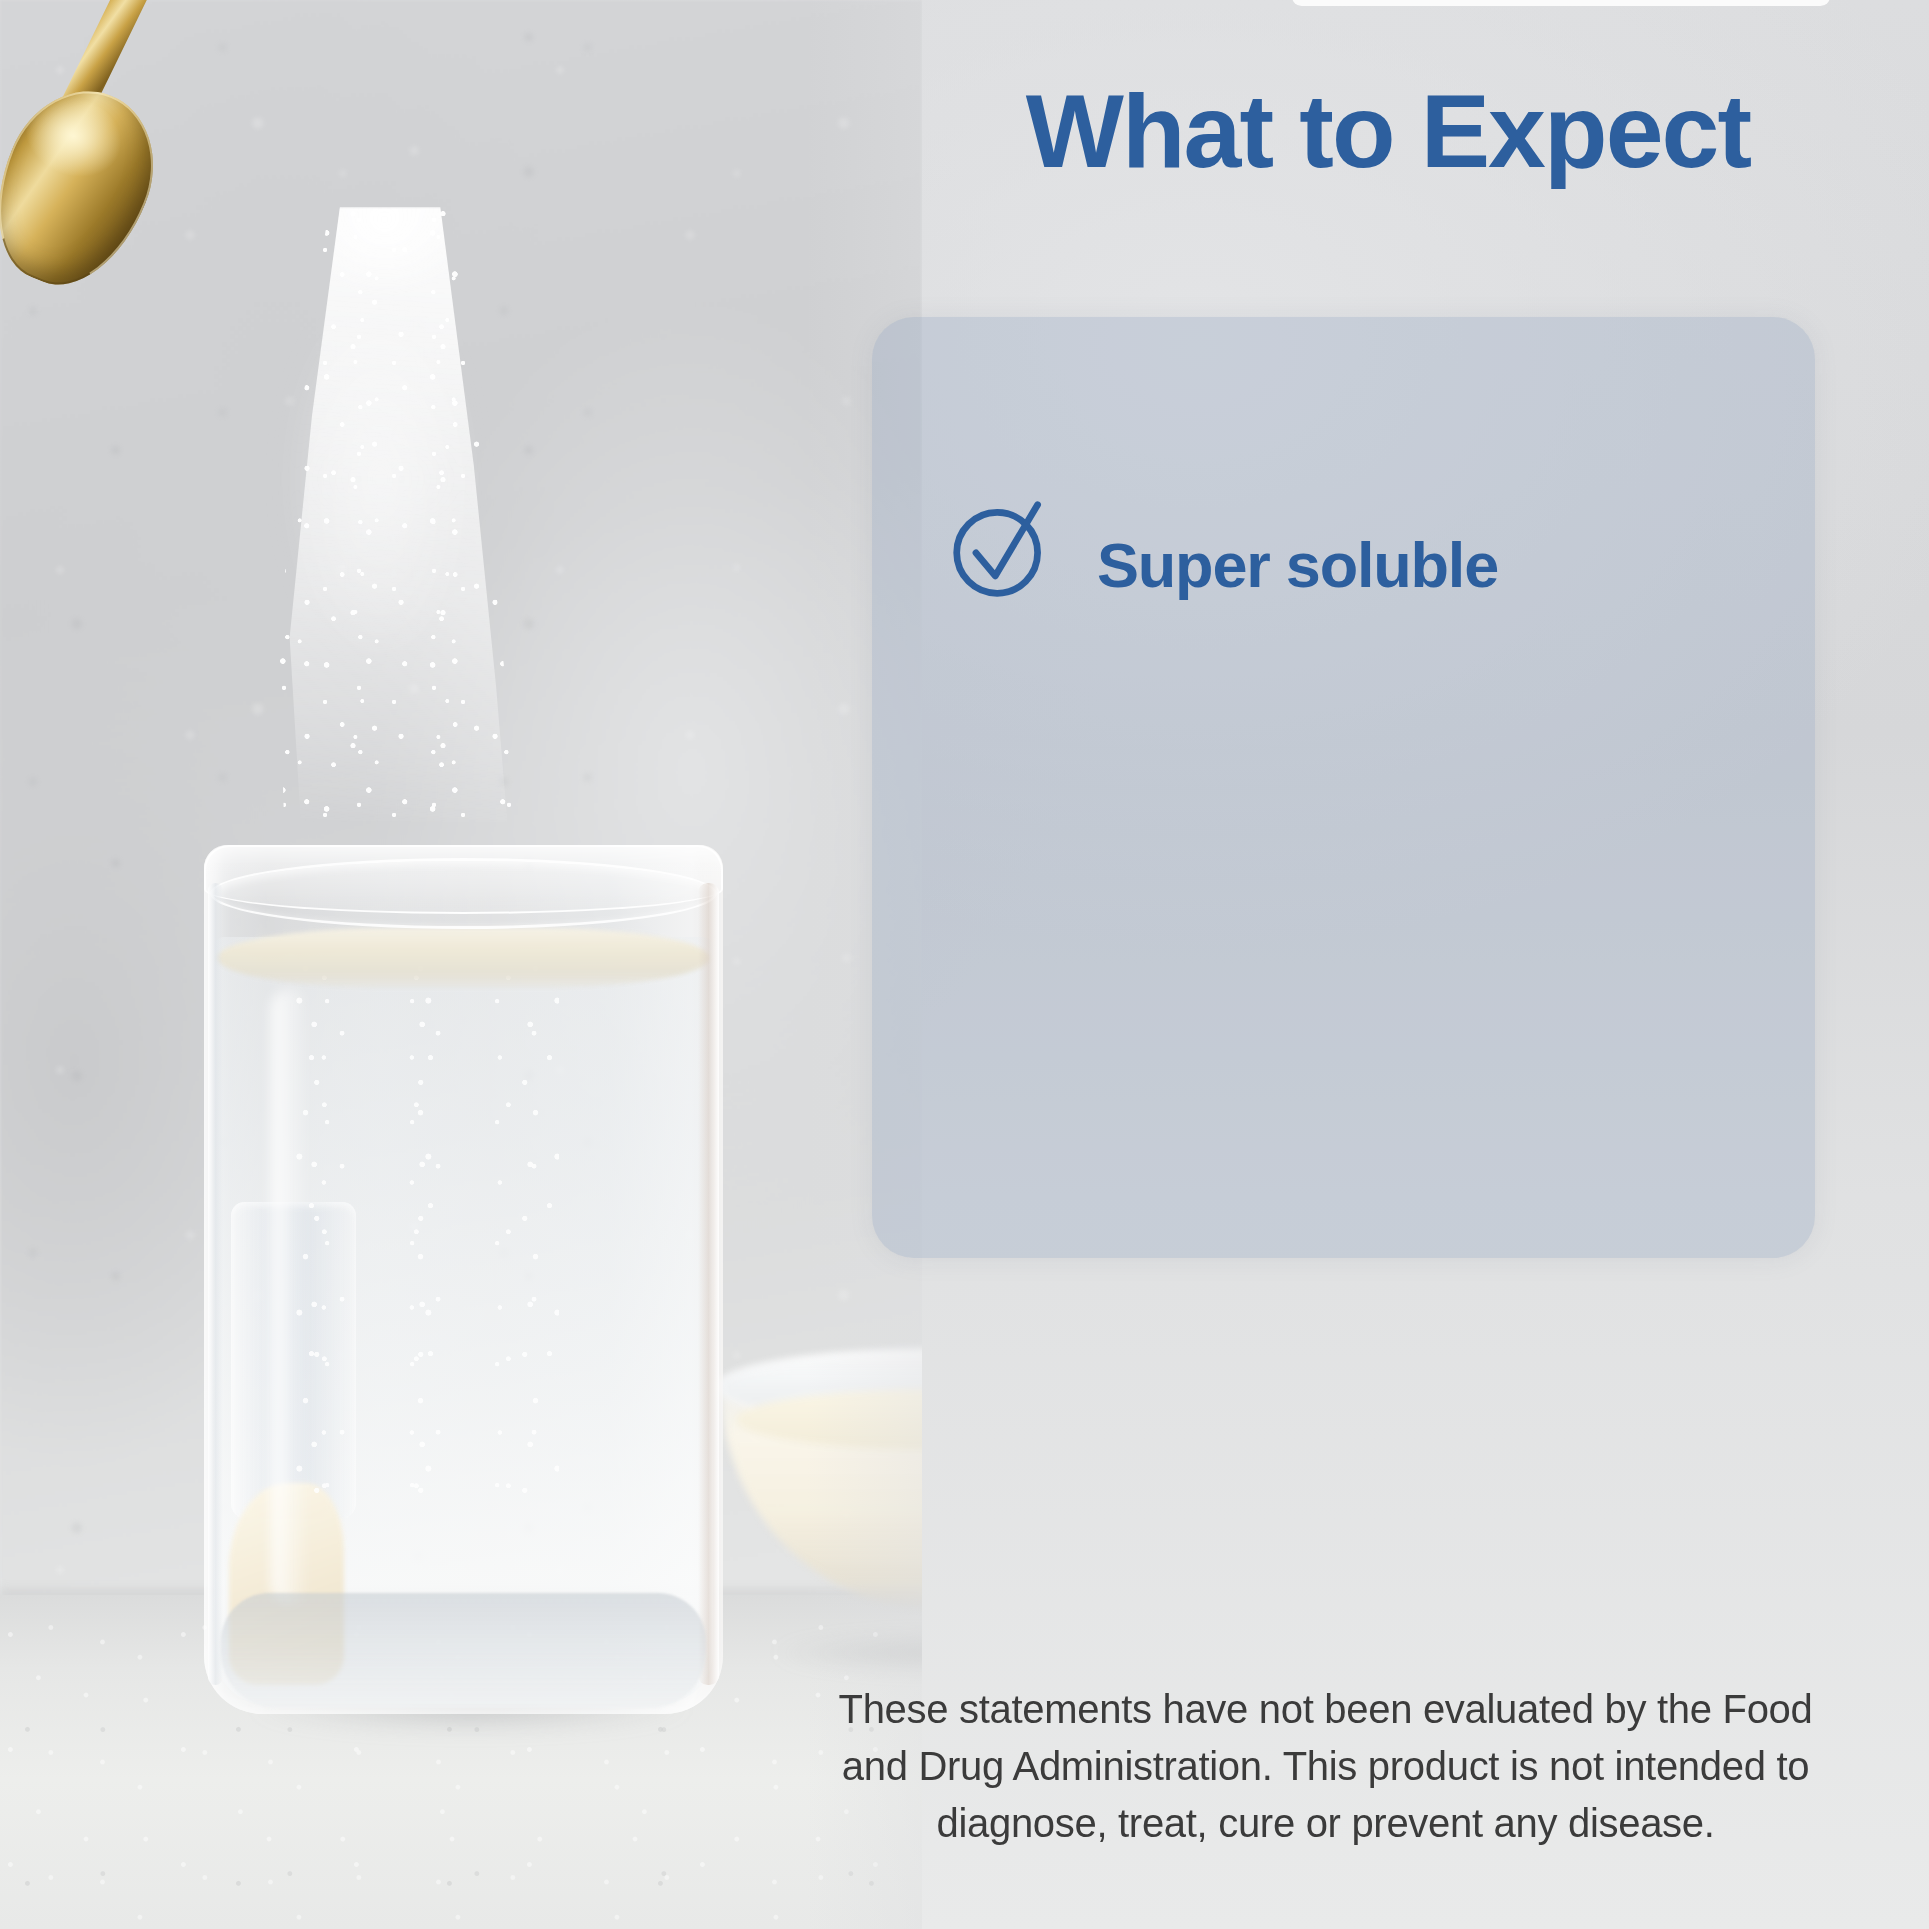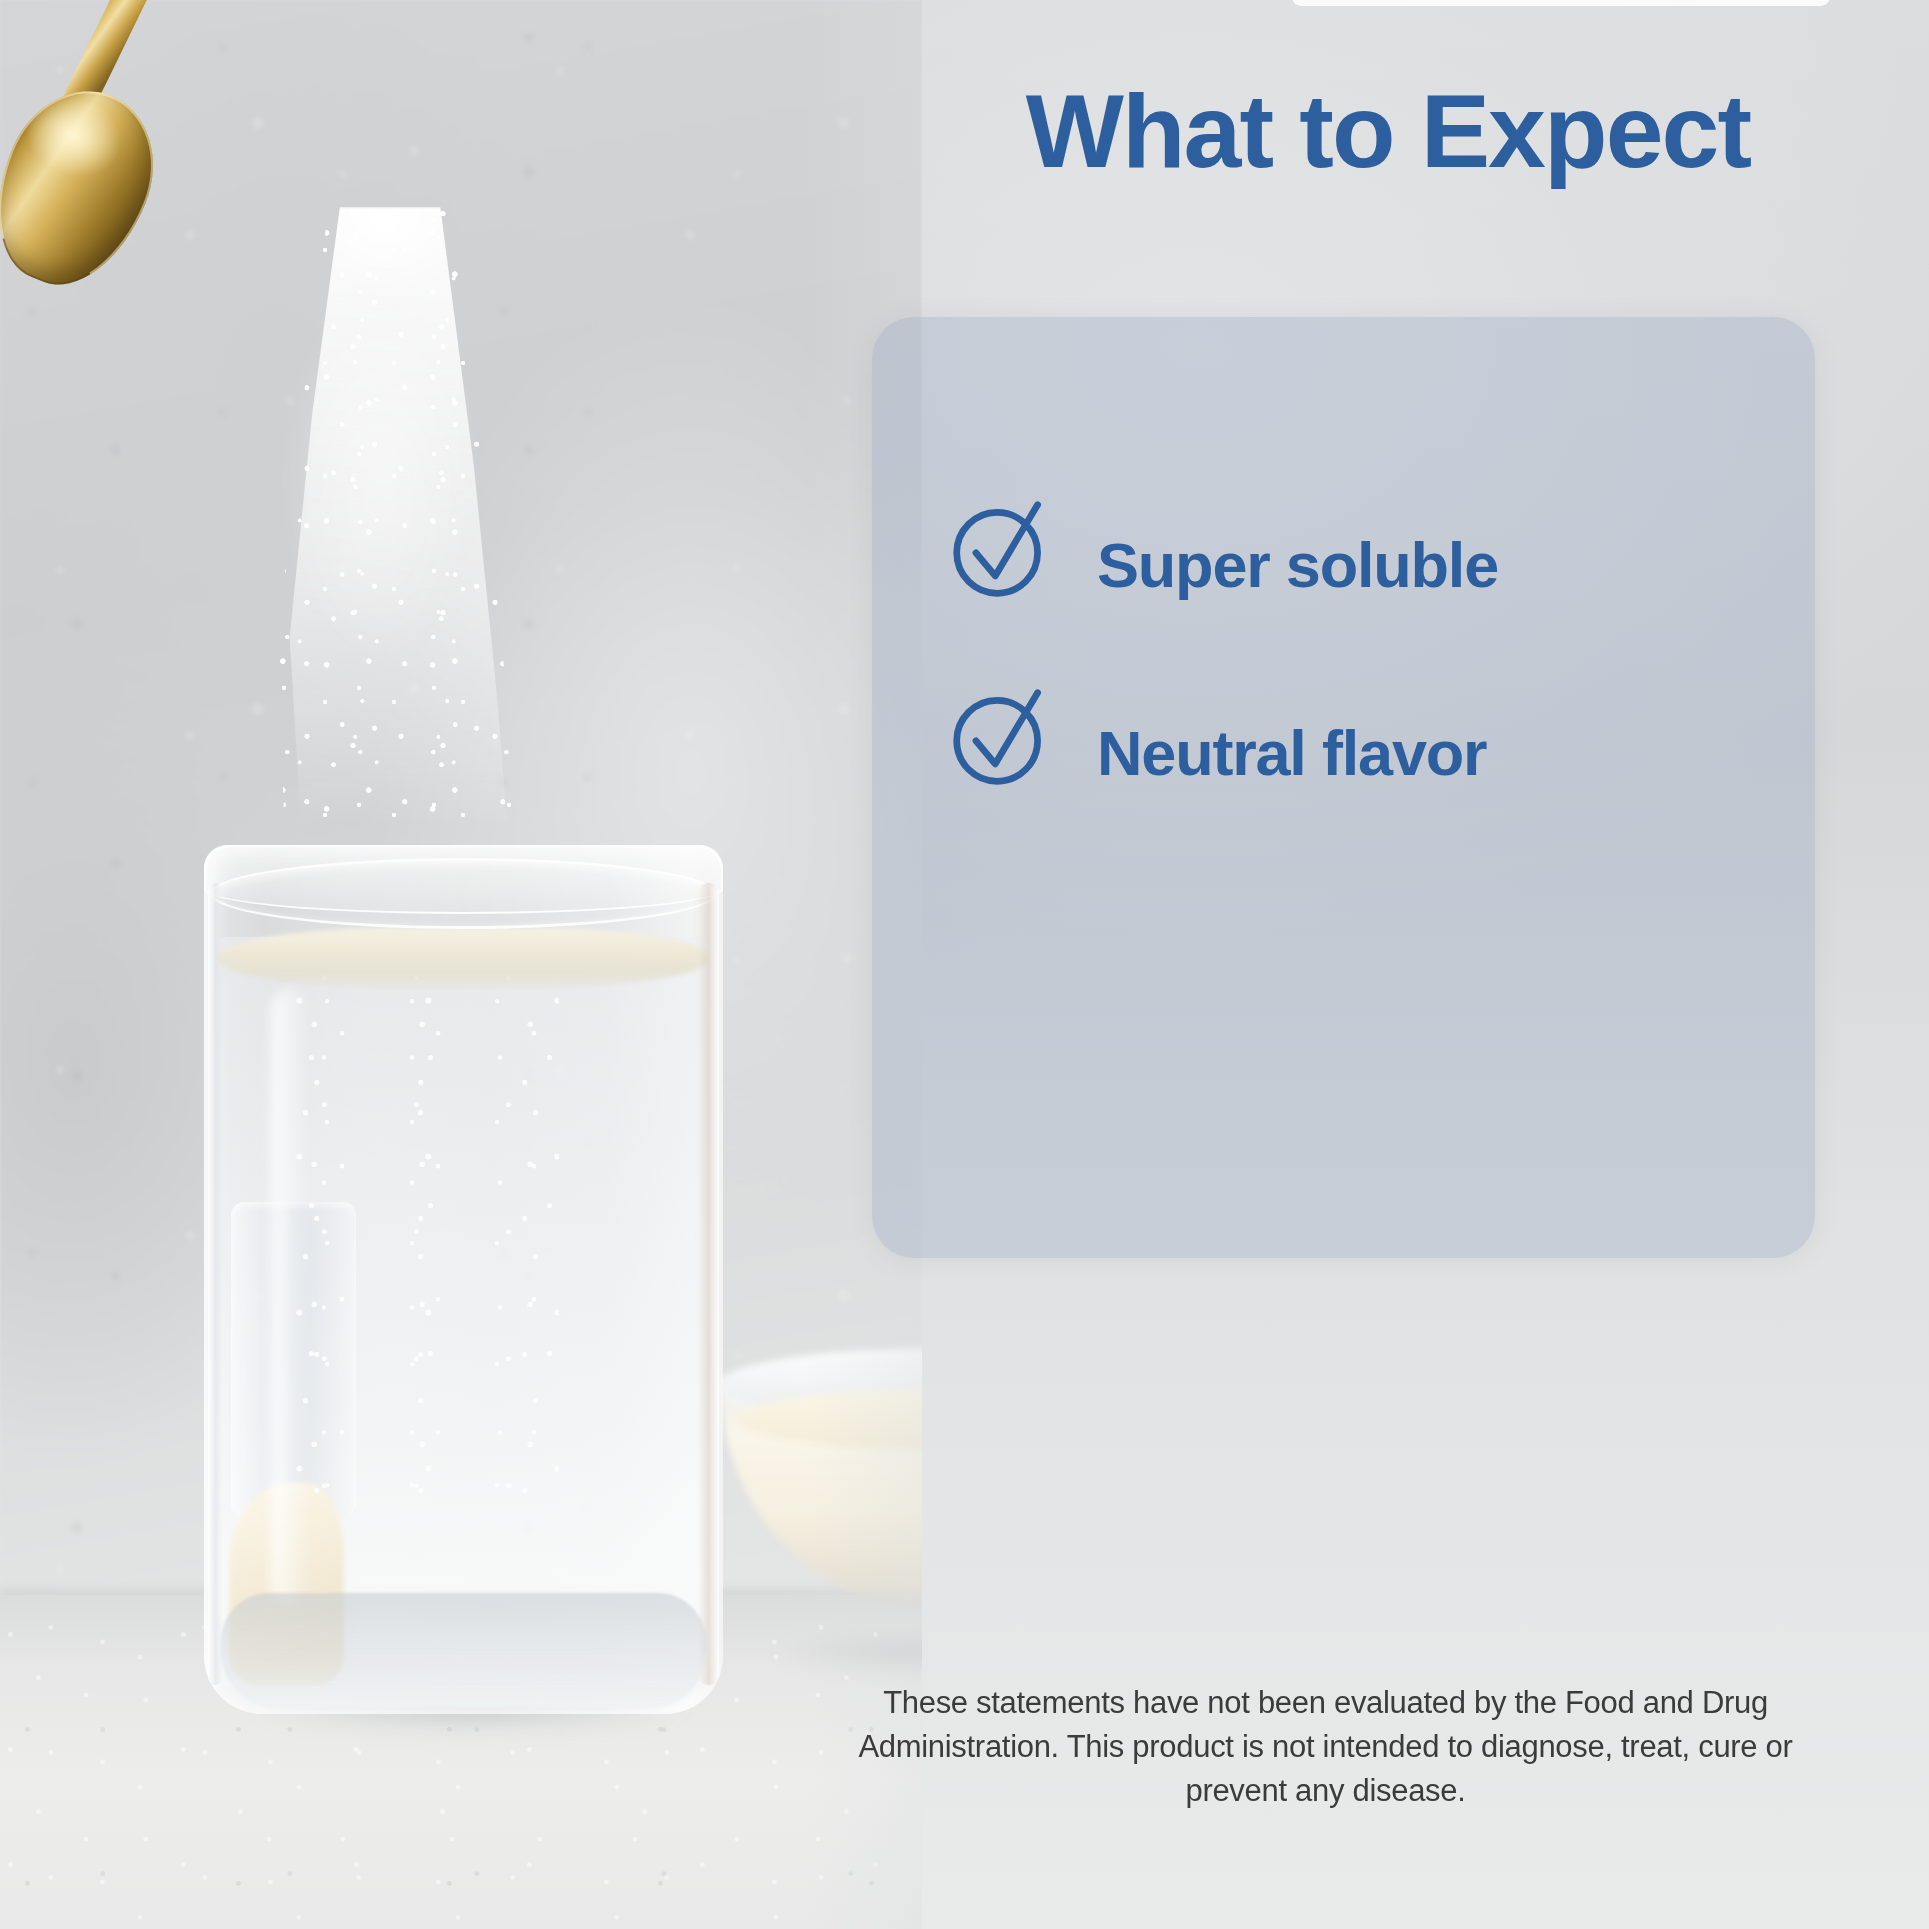--- a/index.html
+++ b/index.html
@@ -343,21 +343,21 @@
     font-size:63px;
     font-weight:bold;
     color:#2d5f9e;
     letter-spacing:-1.2px;
     white-space:nowrap;
   }
 
   .disclaimer{
     position:absolute; left:826px; top:1681px; width:999px;
     text-align:center;
-    font-size:31px;
+    font-size:40px;
     line-height:1.42;
     color:#3b3b3b;
     letter-spacing:-0.3px;
   }
 
   
   .top-tab{
     position:absolute; left:1292px; top:-13.4px; width:538px; height:19px;
     border-radius:0 0 9.6px 9.6px;
     background:#fbfbfb;
@@ -428,28 +428,19 @@
         <svg viewBox="0 0 108 108" xmlns="http://www.w3.org/2000/svg">
           <circle cx="50" cy="58" r="42" fill="none" stroke="#2d5f9e" stroke-width="7"></circle>
           <path d="M28 58 L48 82 L92 8" fill="none" stroke="#2d5f9e" stroke-width="7" stroke-linecap="round" stroke-linejoin="round"></path>
         </svg>
       </span>
       <span class="check-label">Super soluble</span>
     </div>
 
 
 
-    <div class="check-row">
-      <span class="check-icon">
-        <svg viewBox="0 0 108 108" xmlns="http://www.w3.org/2000/svg">
-          <circle cx="50" cy="58" r="42" fill="none" stroke="#2d5f9e" stroke-width="7"></circle>
-          <path d="M28 58 L48 82 L92 8" fill="none" stroke="#2d5f9e" stroke-width="7" stroke-linecap="round" stroke-linejoin="round"></path>
-        </svg>
-      </span>
-      <span class="check-label">Neutral flavor</span>
-    </div>
 
   </div>
 
   <p class="disclaimer">These statements have not been evaluated by the Food and Drug Administration. This product is not intended to diagnose, treat, cure or prevent any disease.</p>
 
 </div>
 
 
 </body></html>

